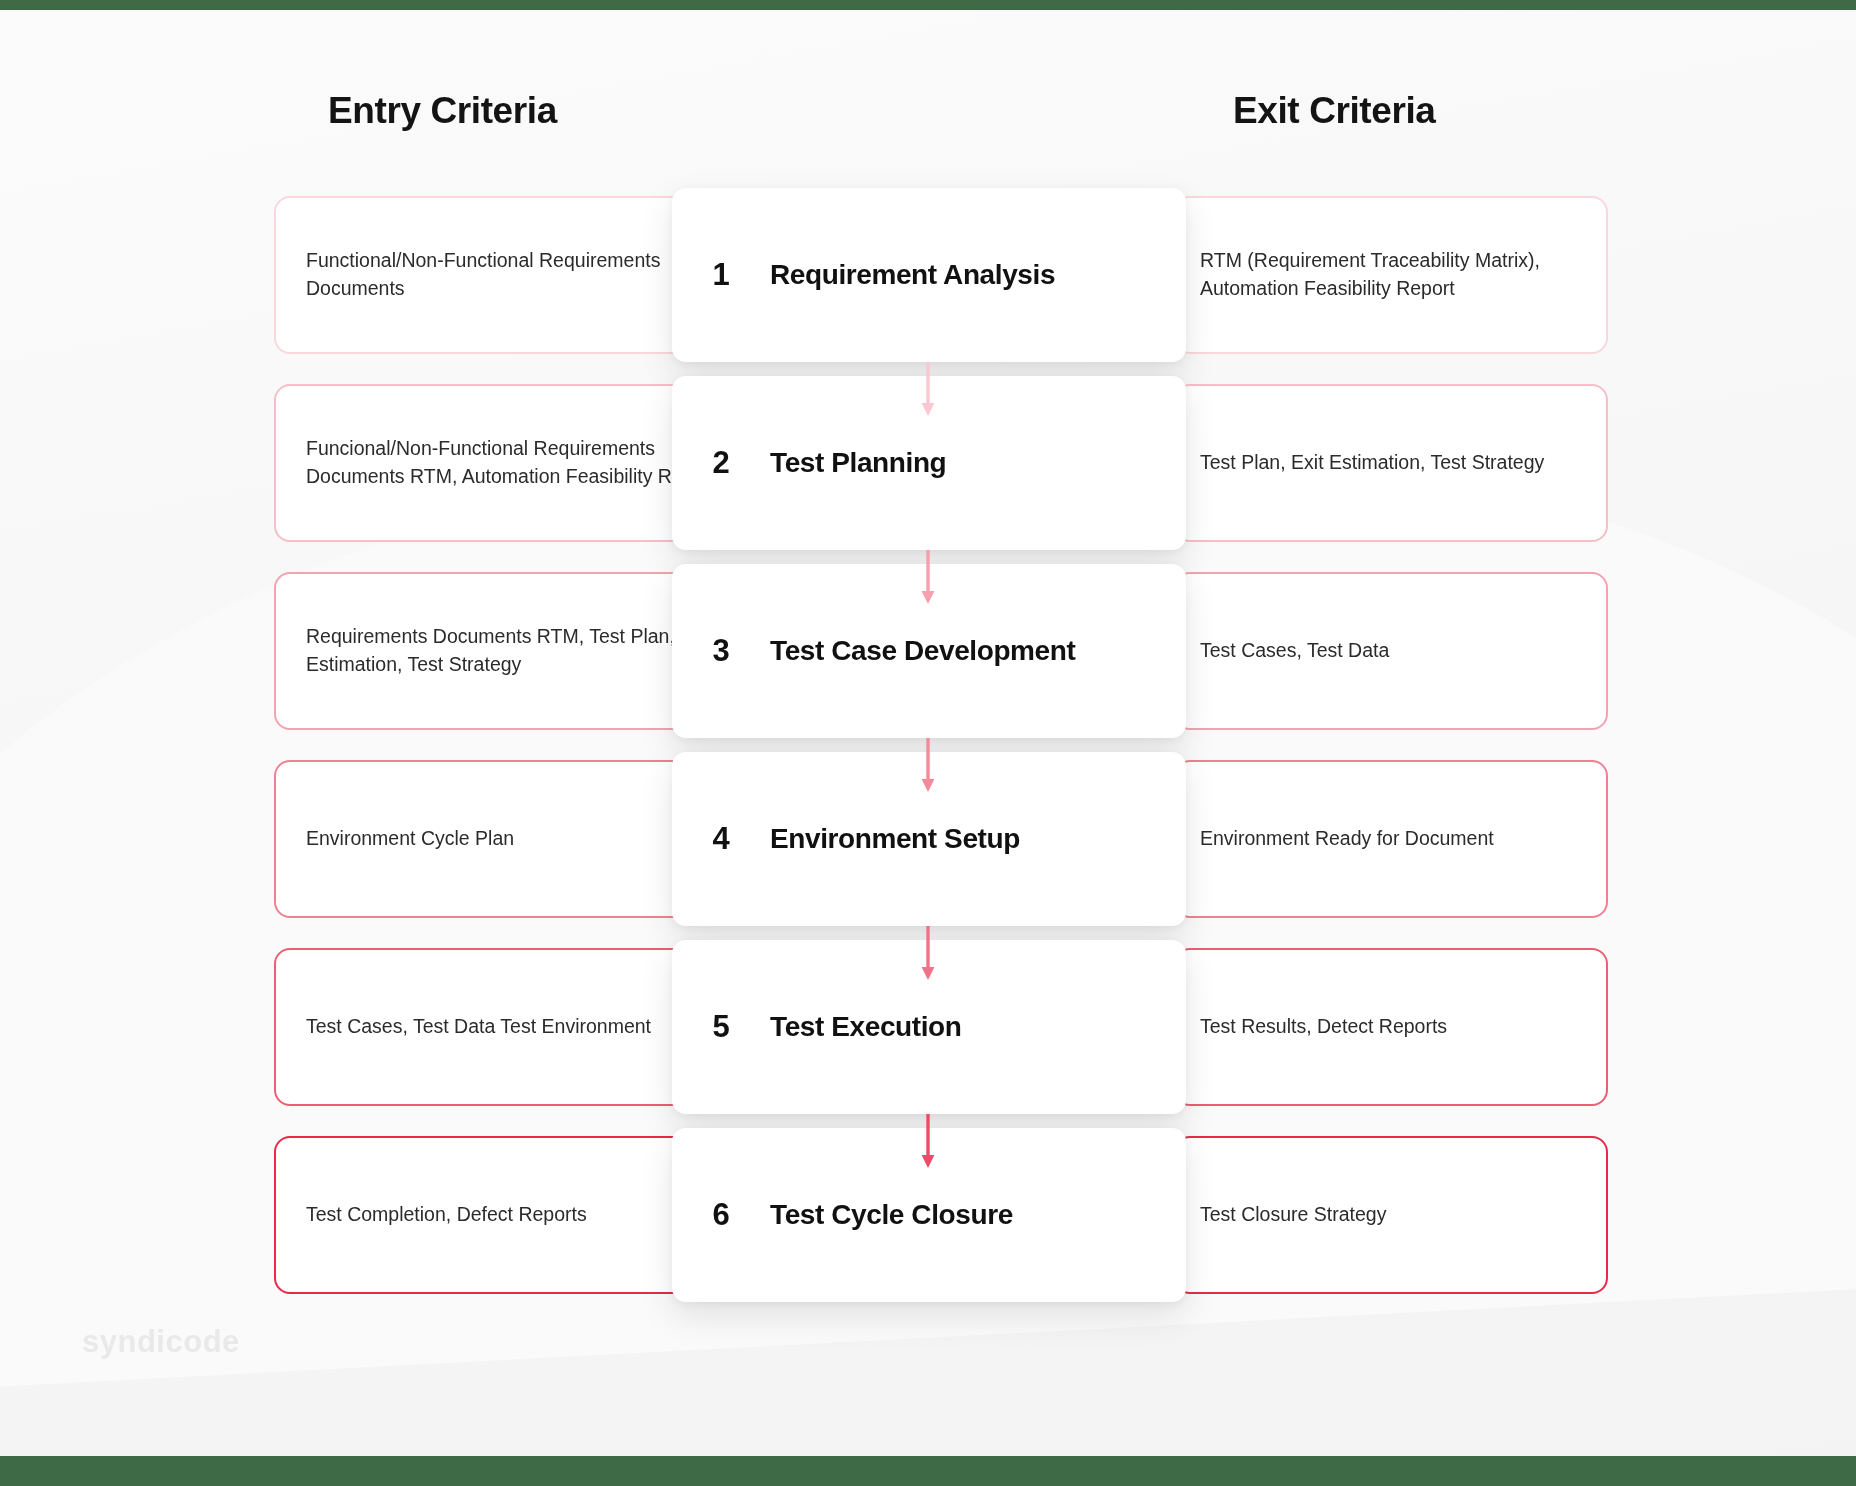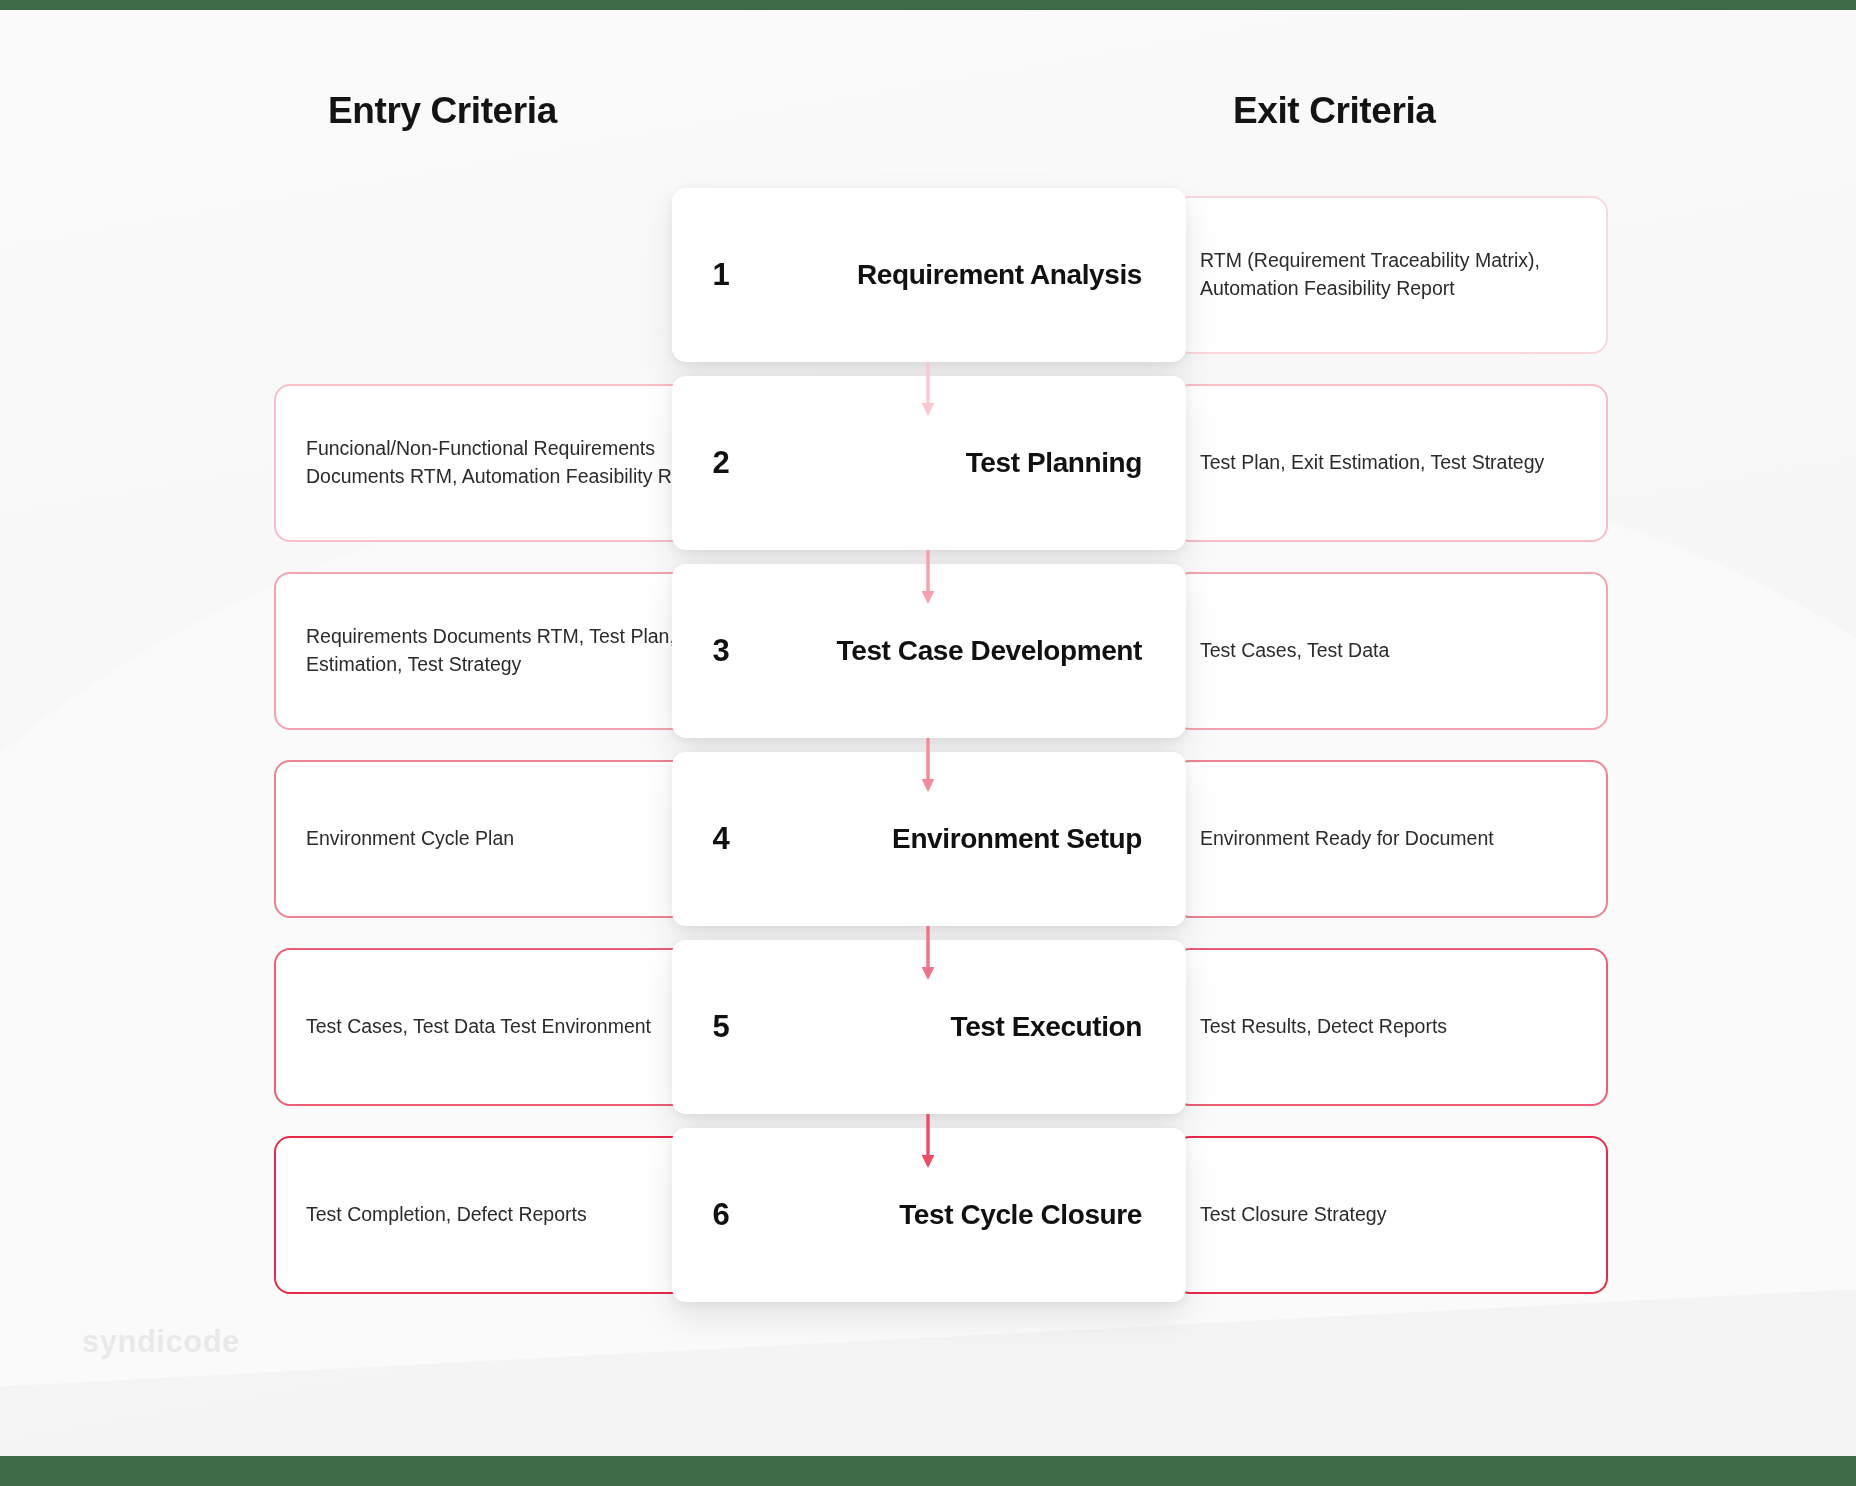--- a/index.html
+++ b/index.html
@@ -71,21 +71,21 @@
     display:flex; align-items:center;
     z-index:3;
   }
   .num{
     font-size:31px; font-weight:700; color:#111;
     width:98px; text-align:center; flex:none;
   }
   .stage{
     font-size:28px; font-weight:700; color:#111;
     letter-spacing:-0.4px;
-    flex:1; text-align:right; padding-right:44px;
+    flex:1; text-align:left; padding-right:44px;
   }
 
   .arrow{
     position:absolute; left:50%; transform:translateX(-50%);
     top:166px; width:18px; height:58px; z-index:4;
   }
 
   .watermark{
     position:absolute; left:82px; bottom:96px;
     font-size:31px; font-weight:700; color:#e9e9e9;
@@ -100,20 +100,23 @@
 <div class="canvas">
   <div class="swoosh"></div>
 
   <div class="headers">
     <div class="hdr hdr-entry">Entry Criteria</div>
     <div class="hdr hdr-exit">Exit Criteria</div>
   </div>
 
   <div class="rows" id="rows">
       <div class="row" style="--edge: #fad7dd;">
+        <div class="side side-entry">
+          <p>Functional/Non-Functional Requirements Documents</p>
+        </div>
         <div class="side side-exit">
           <p>RTM (Requirement Traceability Matrix), Automation Feasibility Report</p>
         </div>
         <div class="center">
           <span class="num">1</span>
           <span class="stage">Requirement Analysis</span>
         </div>
         <svg class="arrow" viewBox="0 0 18 58">
           <line x1="9" y1="0" x2="9" y2="42" stroke="#fbc7d0" stroke-width="3.4"></line>
           <path d="M9 54 L2.6 41 L15.4 41 Z" fill="#fbc7d0"></path>

